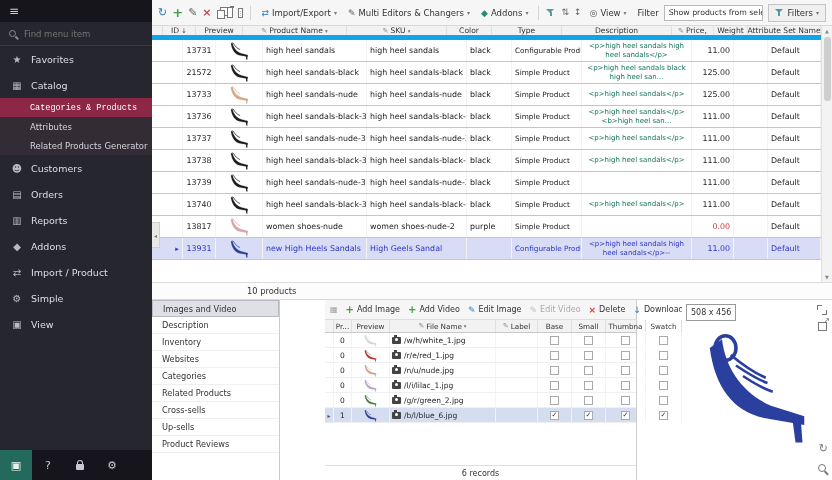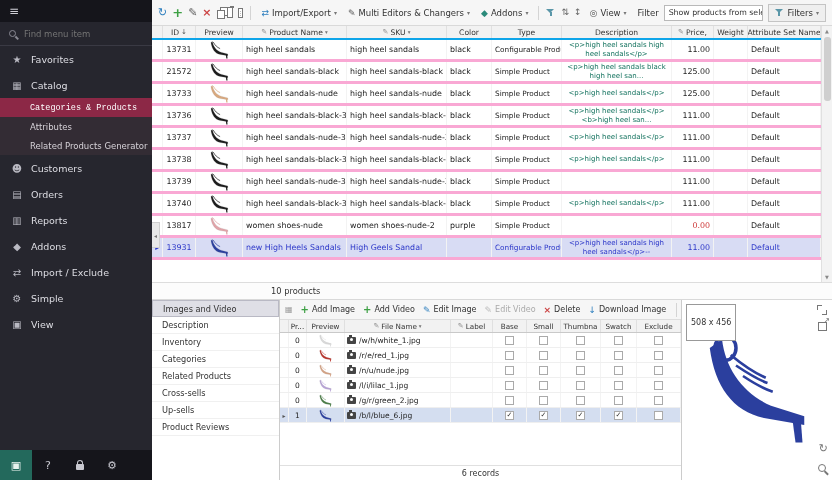--- a/index.html
+++ b/index.html
@@ -44,42 +44,42 @@
   .ic-copy::before { content:""; position:absolute; left:3px; top:0; width:6px; height:7px; border:1px solid #777; background:#fff; }
   .ic-copy::after { content:""; position:absolute; left:0; top:3px; width:6px; height:7px; border:1px solid #777; background:#fff; }
   .ic-paste { position:relative; width:9px; height:11px; border:1px solid #777; background:#fff; display:inline-block; cursor:pointer; }
   .ic-paste::before { content:""; position:absolute; top:-2px; left:1.5px; width:4px; height:2px; background:#777; }
   .ic-page { position:relative; width:8px; height:10px; border:1px solid #777; background:#fff; display:inline-block; cursor:pointer; }
   .ic-page::before { content:""; position:absolute; top:2px; left:1px; right:1px; height:1px; background:#bbb; box-shadow:0 2px 0 #bbb, 0 4px 0 #bbb; }
 
   
   .gridwrap { flex:1; position:relative; overflow:hidden; border-bottom:1px solid #ddd; min-height:0; background:#fff; }
   .pgrid { display:grid; grid-template-columns:11px 33px 47px 104px 100px 45px 70px 110px 42px 34px 1fr; }
-  .phead { height:14px; background:#f2f2f2; border-bottom:2px solid #0ea5e9; font-size:7.6px; color:#333; margin-right:11px; }
+  .phead { height:14px; background:#f2f2f2; border-bottom:5px solid #0ea5e9; font-size:7.6px; color:#333; margin-right:11px; }
   .ph-cell { display:flex; align-items:center; justify-content:center; gap:2px; border-right:1px solid #e0e0e0; overflow:hidden; white-space:nowrap; cursor:pointer; }
   .hedit { color:#8a8a8a; font-size:7px; } .hsort { font-size:7px; color:#555; } .hfil { font-size:5.5px; color:#777; }
-  .prow { height:22px; border-bottom:3px solid #f9a8d4; font-size:7.9px; margin-right:11px; cursor:pointer; background:#fff; }
+  .prow { height:22px; border-bottom:1px solid #f9a8d4; font-size:7.9px; margin-right:11px; cursor:pointer; background:#fff;padding-left:20px; }
   .prow .c { display:flex; align-items:center; padding:0 3px; overflow:hidden; white-space:nowrap; border-right:1px solid #f3f3f3; color:#222; }
   .prow .exp { justify-content:center; font-size:7px; color:#555; padding:0; }
   .prow .id { justify-content:center; }
   .prow .prev { justify-content:center; }
   .prow .typ { font-size:7.3px; }
   .prow .dsc { justify-content:center; text-align:center; color:#13725e; font-size:7px; white-space:normal; line-height:1.15; }
   .prow .prc { justify-content:flex-end; }
   .prow .prc.red { color:#cc3333; }
   .prow.sel { background:#d8dcf4; }
   .prow.sel .c, .prow.sel .dsc, .prow.sel .prc { color:#2a35c8; }
   .vscroll { position:absolute; top:0; right:0; bottom:0; width:11px; background:#f3f3f3; border-left:1px solid #e0e0e0; display:flex; flex-direction:column; align-items:center; font-size:5px; color:#888; }
   .vs-btn { height:10px; width:100%; display:flex; align-items:center; justify-content:center; cursor:pointer; }
   .vs-thumb { width:7px; height:64px; background:#cfcfcf; border-radius:3px; margin-top:1px; cursor:pointer; }
-  .pstatus { height:17px; border-bottom:1px solid #d9d9d9; display:flex; align-items:center; padding-left:119px; font-size:8.3px; color:#333; flex-shrink:0; background:#fcfcfc; }
+  .pstatus { height:17px; border-bottom:1px solid #d9d9d9; display:flex; align-items:center; padding-left:95px; font-size:8.3px; color:#333; flex-shrink:0; background:#fcfcfc; }
   .collapse { position:absolute; left:0; top:222px; width:8px; height:26px; background:#e8e8e8; border:1px solid #cfcfcf; border-left:none; display:flex; align-items:center; justify-content:center; font-size:6px; color:#777; z-index:5; cursor:pointer; }
 
   
-  .bottom { height:180px; display:flex; flex-shrink:0; min-height:0; background:#fff; }
+  .bottom { height:180px; display:flex; flex-shrink:0; min-height:0; background:#fff;gap:45px; }
   .tabs { width:128px; border-right:1px solid #ccc; background:#fff; display:flex; flex-direction:column; flex-shrink:0; }
   .tab { height:17px; display:flex; align-items:center; padding-left:10px; font-size:8.2px; color:#333; border-bottom:1px solid #f0f0f0; cursor:pointer; white-space:nowrap; }
   .tab.sel { background:#dfdfe6; border:1px solid #b9b9c4; }
   .mid { flex:1; display:flex; flex-direction:column; min-width:0; border-right:1px solid #ccc; }
   .btoolbar { height:20px; background:#f6f6f6; border-bottom:1px solid #ddd; display:flex; align-items:center; gap:8px; padding:0 5px; font-size:8px; color:#333; flex-shrink:0; }
   .bbtn { display:flex; align-items:center; gap:3px; cursor:pointer; white-space:nowrap; }
   .bbtn .g { color:#3da044; font-weight:bold; font-size:10px; }
   .bbtn .bl { color:#2e7fbe; font-size:9px; }
   .bbtn .r { color:#cc4444; font-weight:bold; font-size:9px; }
   .bbtn.dis { color:#aaa; } .bbtn.dis .bl { color:#bbb; }
@@ -93,21 +93,21 @@
   .irow.sel { background:#d4def0; }
   .ck { justify-content:center; }
   .cb { width:9px; height:9px; border:1px solid #aaa; background:#fff; display:flex; align-items:center; justify-content:center; font-size:7px; color:#333; line-height:1; }
   .cam { display:inline-block; width:9px; height:7px; background:#444; border-radius:1px; position:relative; margin-right:3px; flex-shrink:0; }
   .cam::before { content:""; position:absolute; top:-2px; left:2px; width:3px; height:2px; background:#444; }
   .cam::after { content:""; position:absolute; top:1.5px; left:3px; width:3px; height:3px; border-radius:50%; background:#fff; }
   .istatus { margin-top:auto; height:15px; border-top:1px solid #e0e0e0; display:flex; align-items:center; justify-content:center; font-size:8px; color:#333; }
 
   
   .preview { width:150px; background:#fff; position:relative; flex-shrink:0; }
-  .pv-size { position:absolute; top:4px; left:4px; border:1px solid #999; background:#fff; padding:13px 4px; font-size:8px; color:#333; z-index:3; }
+  .pv-size { position:absolute; top:4px; left:4px; border:1px solid #999; background:#fff; padding:3px 4px; font-size:8px; color:#333; z-index:3; }
   .pv-img { position:absolute; inset:8px; display:flex; align-items:center; justify-content:center; }
   .corners { position:absolute; width:10px; height:10px; cursor:pointer; }
   .corners::before { content:""; position:absolute; left:0; top:0; width:4px; height:4px; border-left:1.5px solid #777; border-top:1.5px solid #777; }
   .corners::after { content:""; position:absolute; right:0; bottom:0; width:4px; height:4px; border-right:1.5px solid #777; border-bottom:1.5px solid #777; }
   .pv-expand { top:5px; right:5px; }
   .extlink { position:absolute; top:22px; right:5px; width:9px; height:9px; border:1.5px solid #777; cursor:pointer; }
   .extlink::after { content:"↗"; position:absolute; top:-7px; right:-4px; font-size:8px; color:#777; }
   .pv-rotate { position:absolute; bottom:26px; right:4px; font-size:11px; color:#777; cursor:pointer; line-height:1; }
   .zoomic { position:absolute; bottom:8px; right:6px; width:8px; height:8px; border:1.5px solid #777; border-radius:50%; cursor:pointer; }
   .zoomic::after { content:""; position:absolute; width:5px; height:1.5px; background:#777; right:-4px; bottom:-2px; transform:rotate(45deg); }
@@ -154,21 +154,21 @@
         <div class="sb-item">
           <span class="sbi">▥</span>
           <span>Reports</span>
         </div>
         <div class="sb-item">
           <span class="sbi">◆</span>
           <span>Addons</span>
         </div>
         <div class="sb-item">
           <span class="sbi">⇄</span>
-          <span>Import / Exclude</span>
+          <span>Import / Product</span>
         </div>
         <div class="sb-item">
           <span class="sbi">⚙</span>
           <span>Simple</span>
         </div>
         <div class="sb-item">
           <span class="sbi">▣</span>
           <span>View</span>
         </div>
       </nav>
@@ -470,20 +470,21 @@
         <span class="vs-btn" style="margin-top:auto">▼</span>
       </div>
     </div>
     <div class="pstatus">10 products</div>
 
     <div class="bottom">
       <div class="tabs" id="tabs">
           <div class="tab sel">Images and Video</div>
           <div class="tab">Description</div>
           <div class="tab">Inventory</div>
+          <div class="tab">Websites</div>
           <div class="tab">Categories</div>
           <div class="tab">Related Products</div>
           <div class="tab">Cross-sells</div>
           <div class="tab">Up-sells</div>
           <div class="tab">Product Reviews</div>
         </div>
 
       <div class="mid">
         <div class="btoolbar">
           <span class="tbi" style="font-size:8px;color:#999">▦</span>

